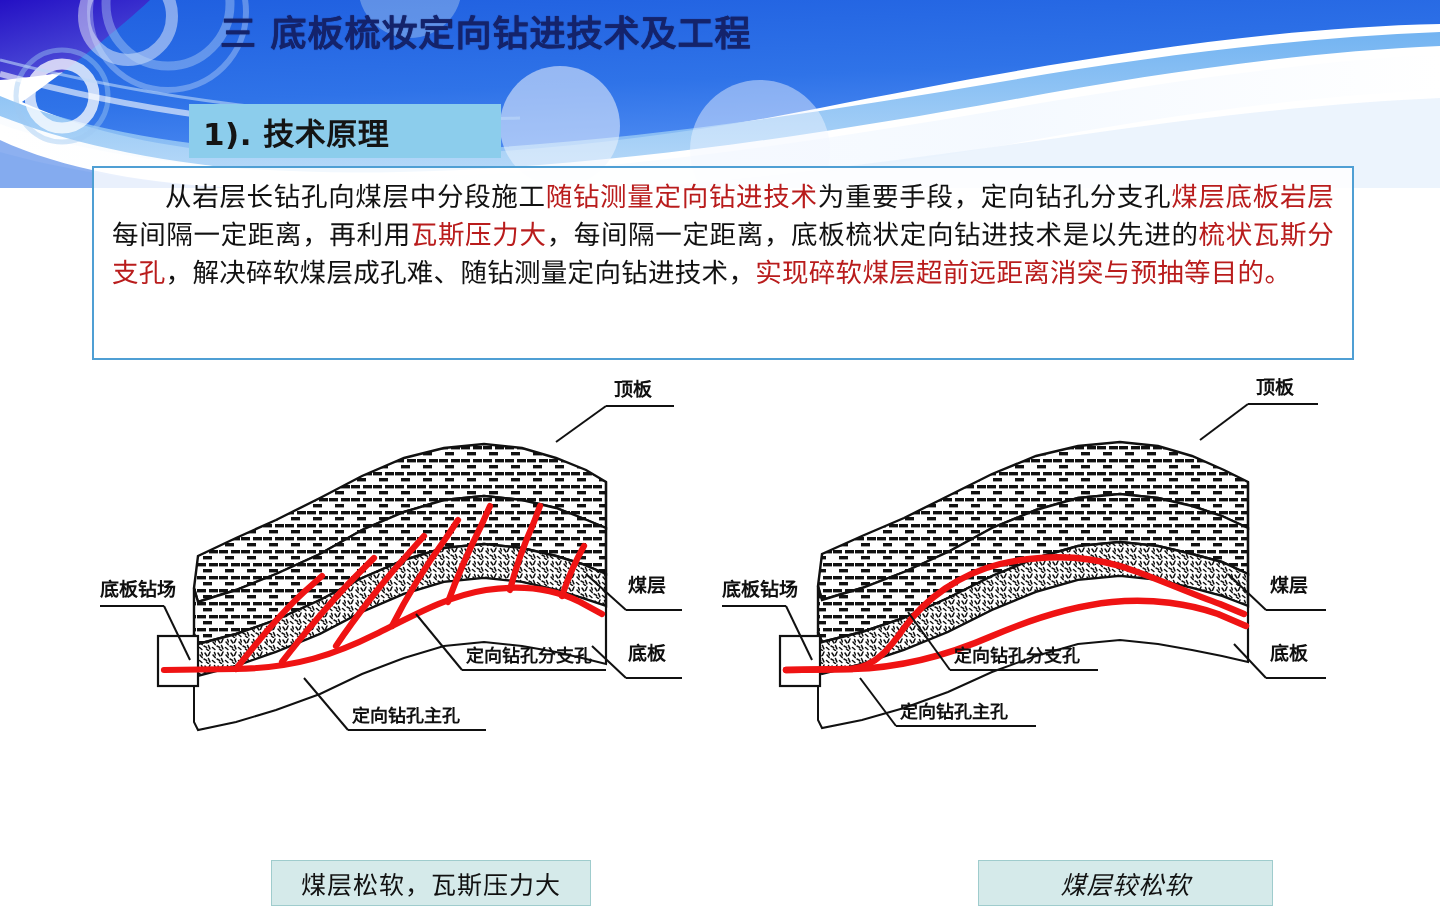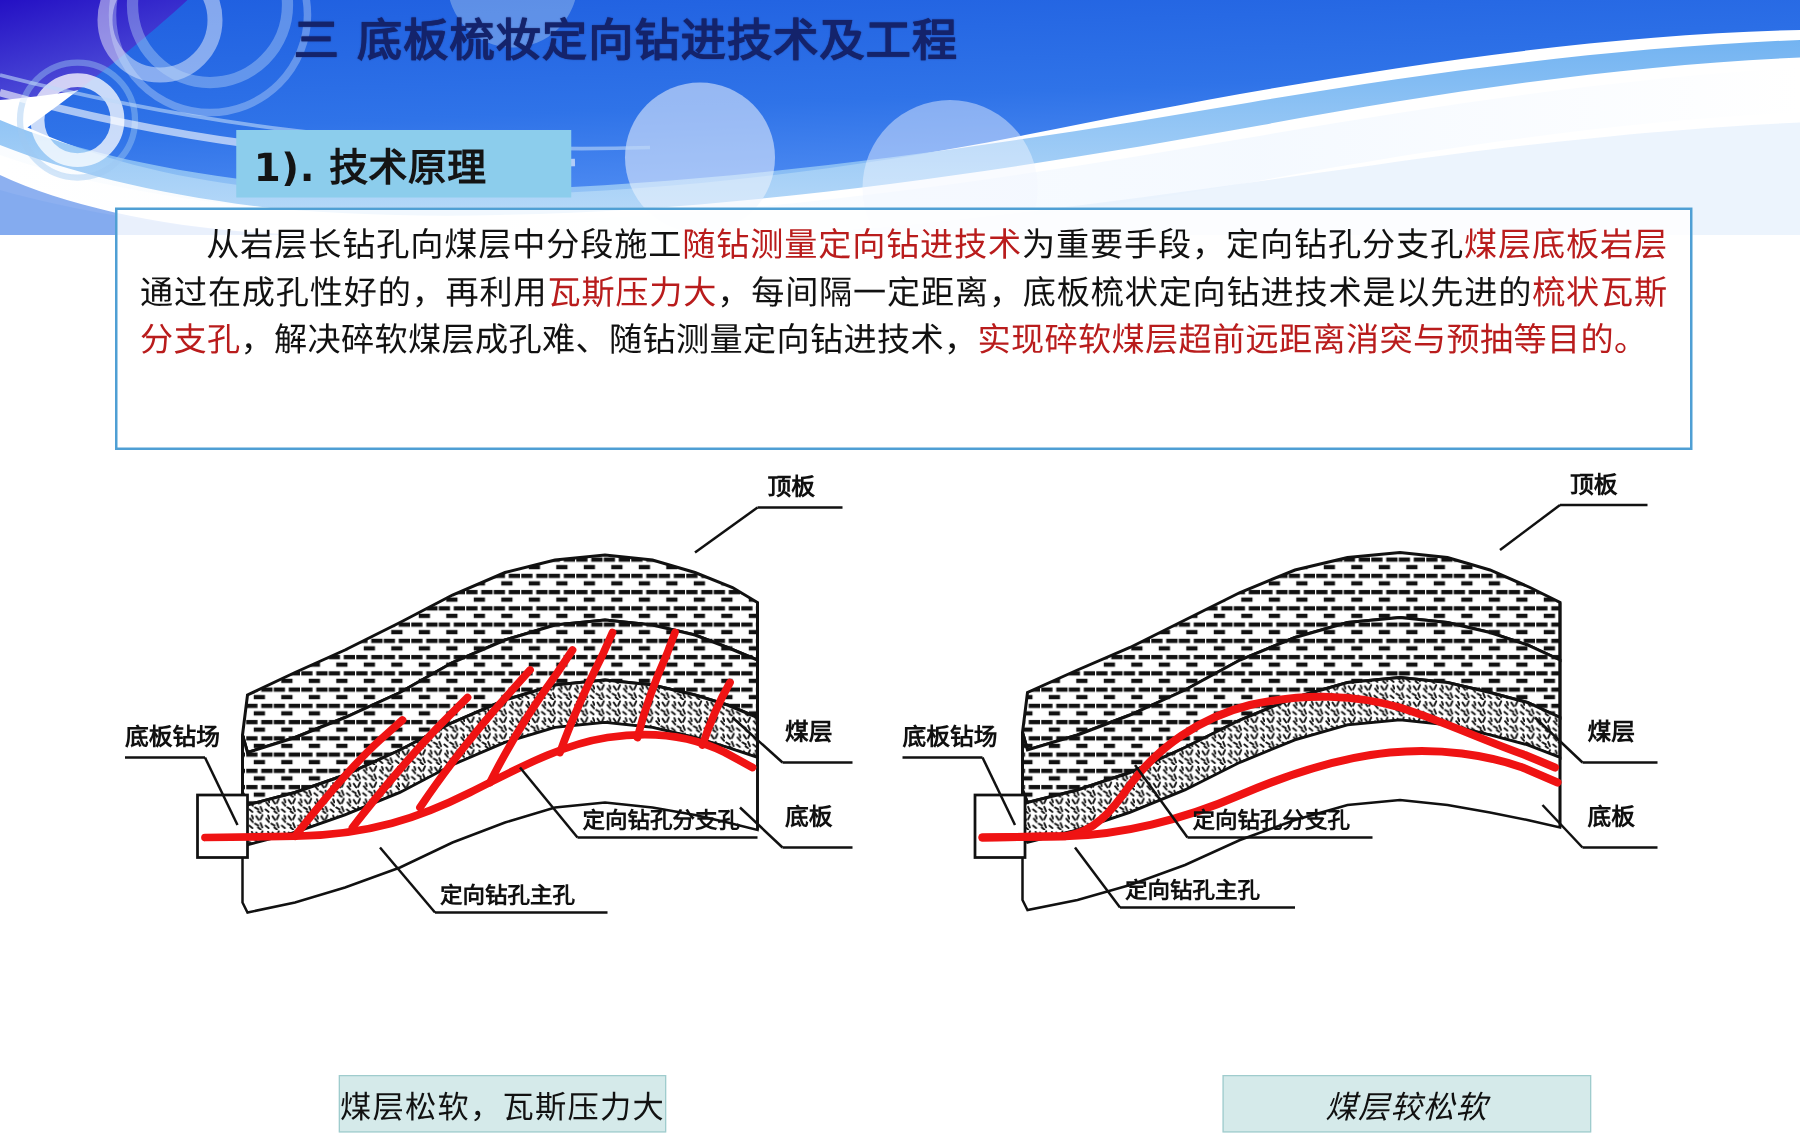--- a/index.html
+++ b/index.html
@@ -11,29 +11,29 @@
     overflow:hidden;position:relative;
   }
   .slide{position:absolute;inset:0;width:1440px;height:918px;overflow:hidden;}
 
   
   .banner{position:absolute;left:0;top:0;width:1440px;height:188px;overflow:hidden;}
   .banner svg{display:block;}
 
   
   .title{
-    position:absolute;left:235px;top:8px;width:760px;height:52px;
+    position:absolute;left:220px;top:8px;width:760px;height:52px;
     color:#14236b;font-size:36px;font-weight:bold;line-height:52px;
     letter-spacing:1px;white-space:nowrap;
     text-shadow:0 0 1px #14236b;
   }
 
   
   .subtitle-chip{
-    position:absolute;left:189px;top:104px;width:268px;height:54px;
+    position:absolute;left:189px;top:104px;width:312px;height:54px;
     background:#8ccdec;
     display:flex;align-items:center;
   }
   .subtitle-chip span{
     color:#141414;font-size:31px;font-weight:bold;
     padding-left:14px;letter-spacing:0.5px;
   }
 
   
   .textbox{
@@ -63,21 +63,21 @@
   }
 
   
   .caption{
     position:absolute;height:46px;
     background:#d5eaea;border:1px solid #9fcccd;
     display:flex;align-items:center;justify-content:center;
     box-sizing:border-box;
   }
   .caption span{color:#111111;font-size:25px;letter-spacing:1px;}
-  .cap-left{left:271px;top:860px;width:262px;}
+  .cap-left{left:271px;top:860px;width:320px;}
   .cap-right{left:978px;top:860px;width:295px;font-style:italic;}
 </style>
 </head>
 <body>
 
 <div class="slide">
 
   <div class="banner">
     <svg width="1440" height="188" viewBox="0 0 1440 188" xmlns="http://www.w3.org/2000/svg">
       <defs>
@@ -150,21 +150,21 @@
     </svg>
   </div>
 
   <div class="title">三    底板梳妆定向钻进技术及工程</div>
 
   <div class="subtitle-chip">
     <span>1). 技术原理</span>
   </div>
 
   <div class="textbox">
-    <p id="para"><span>从岩层长钻孔向煤层中分段施工</span><span class="hl">随钻测量定向钻进技术</span><span>为重要手段，定向钻孔分支孔</span><span class="hl">煤层底板岩层</span><span>通过在成孔性好的，再利用</span><span class="hl">瓦斯压力大</span><span>，每间隔一定距离，底板梳状定向钻进技术是以先进的</span><span class="hl">梳状瓦斯分支孔</span><span>，解决碎软煤层成孔难、随钻测量定向钻进技术，</span><span class="hl">实现碎软煤层超前远距离消突与预抽等目的。</span></p>
+    <p id="para"><span>从岩层长钻孔向煤层中分段施工</span><span class="hl">随钻测量定向钻进技术</span><span>为重要手段，定向钻孔分支孔</span><span class="hl">煤层底板岩层</span><span>每间隔一定距离，再利用</span><span class="hl">瓦斯压力大</span><span>，每间隔一定距离，底板梳状定向钻进技术是以先进的</span><span class="hl">梳状瓦斯分支孔</span><span>，解决碎软煤层成孔难、随钻测量定向钻进技术，</span><span class="hl">实现碎软煤层超前远距离消突与预抽等目的。</span></p>
   </div>
 
   <div class="figure fig-left">
     <svg width="600" height="400" viewBox="0 0 600 400" xmlns="http://www.w3.org/2000/svg">
       <defs>
 
         <pattern id="roofPatL" width="22" height="13" patternUnits="userSpaceOnUse">
           <rect width="22" height="13" fill="#ffffff"></rect>
           <rect x="1" y="3" width="9" height="3.4" fill="#111"></rect>
           <rect x="13" y="3" width="9" height="3.4" fill="#111"></rect>

